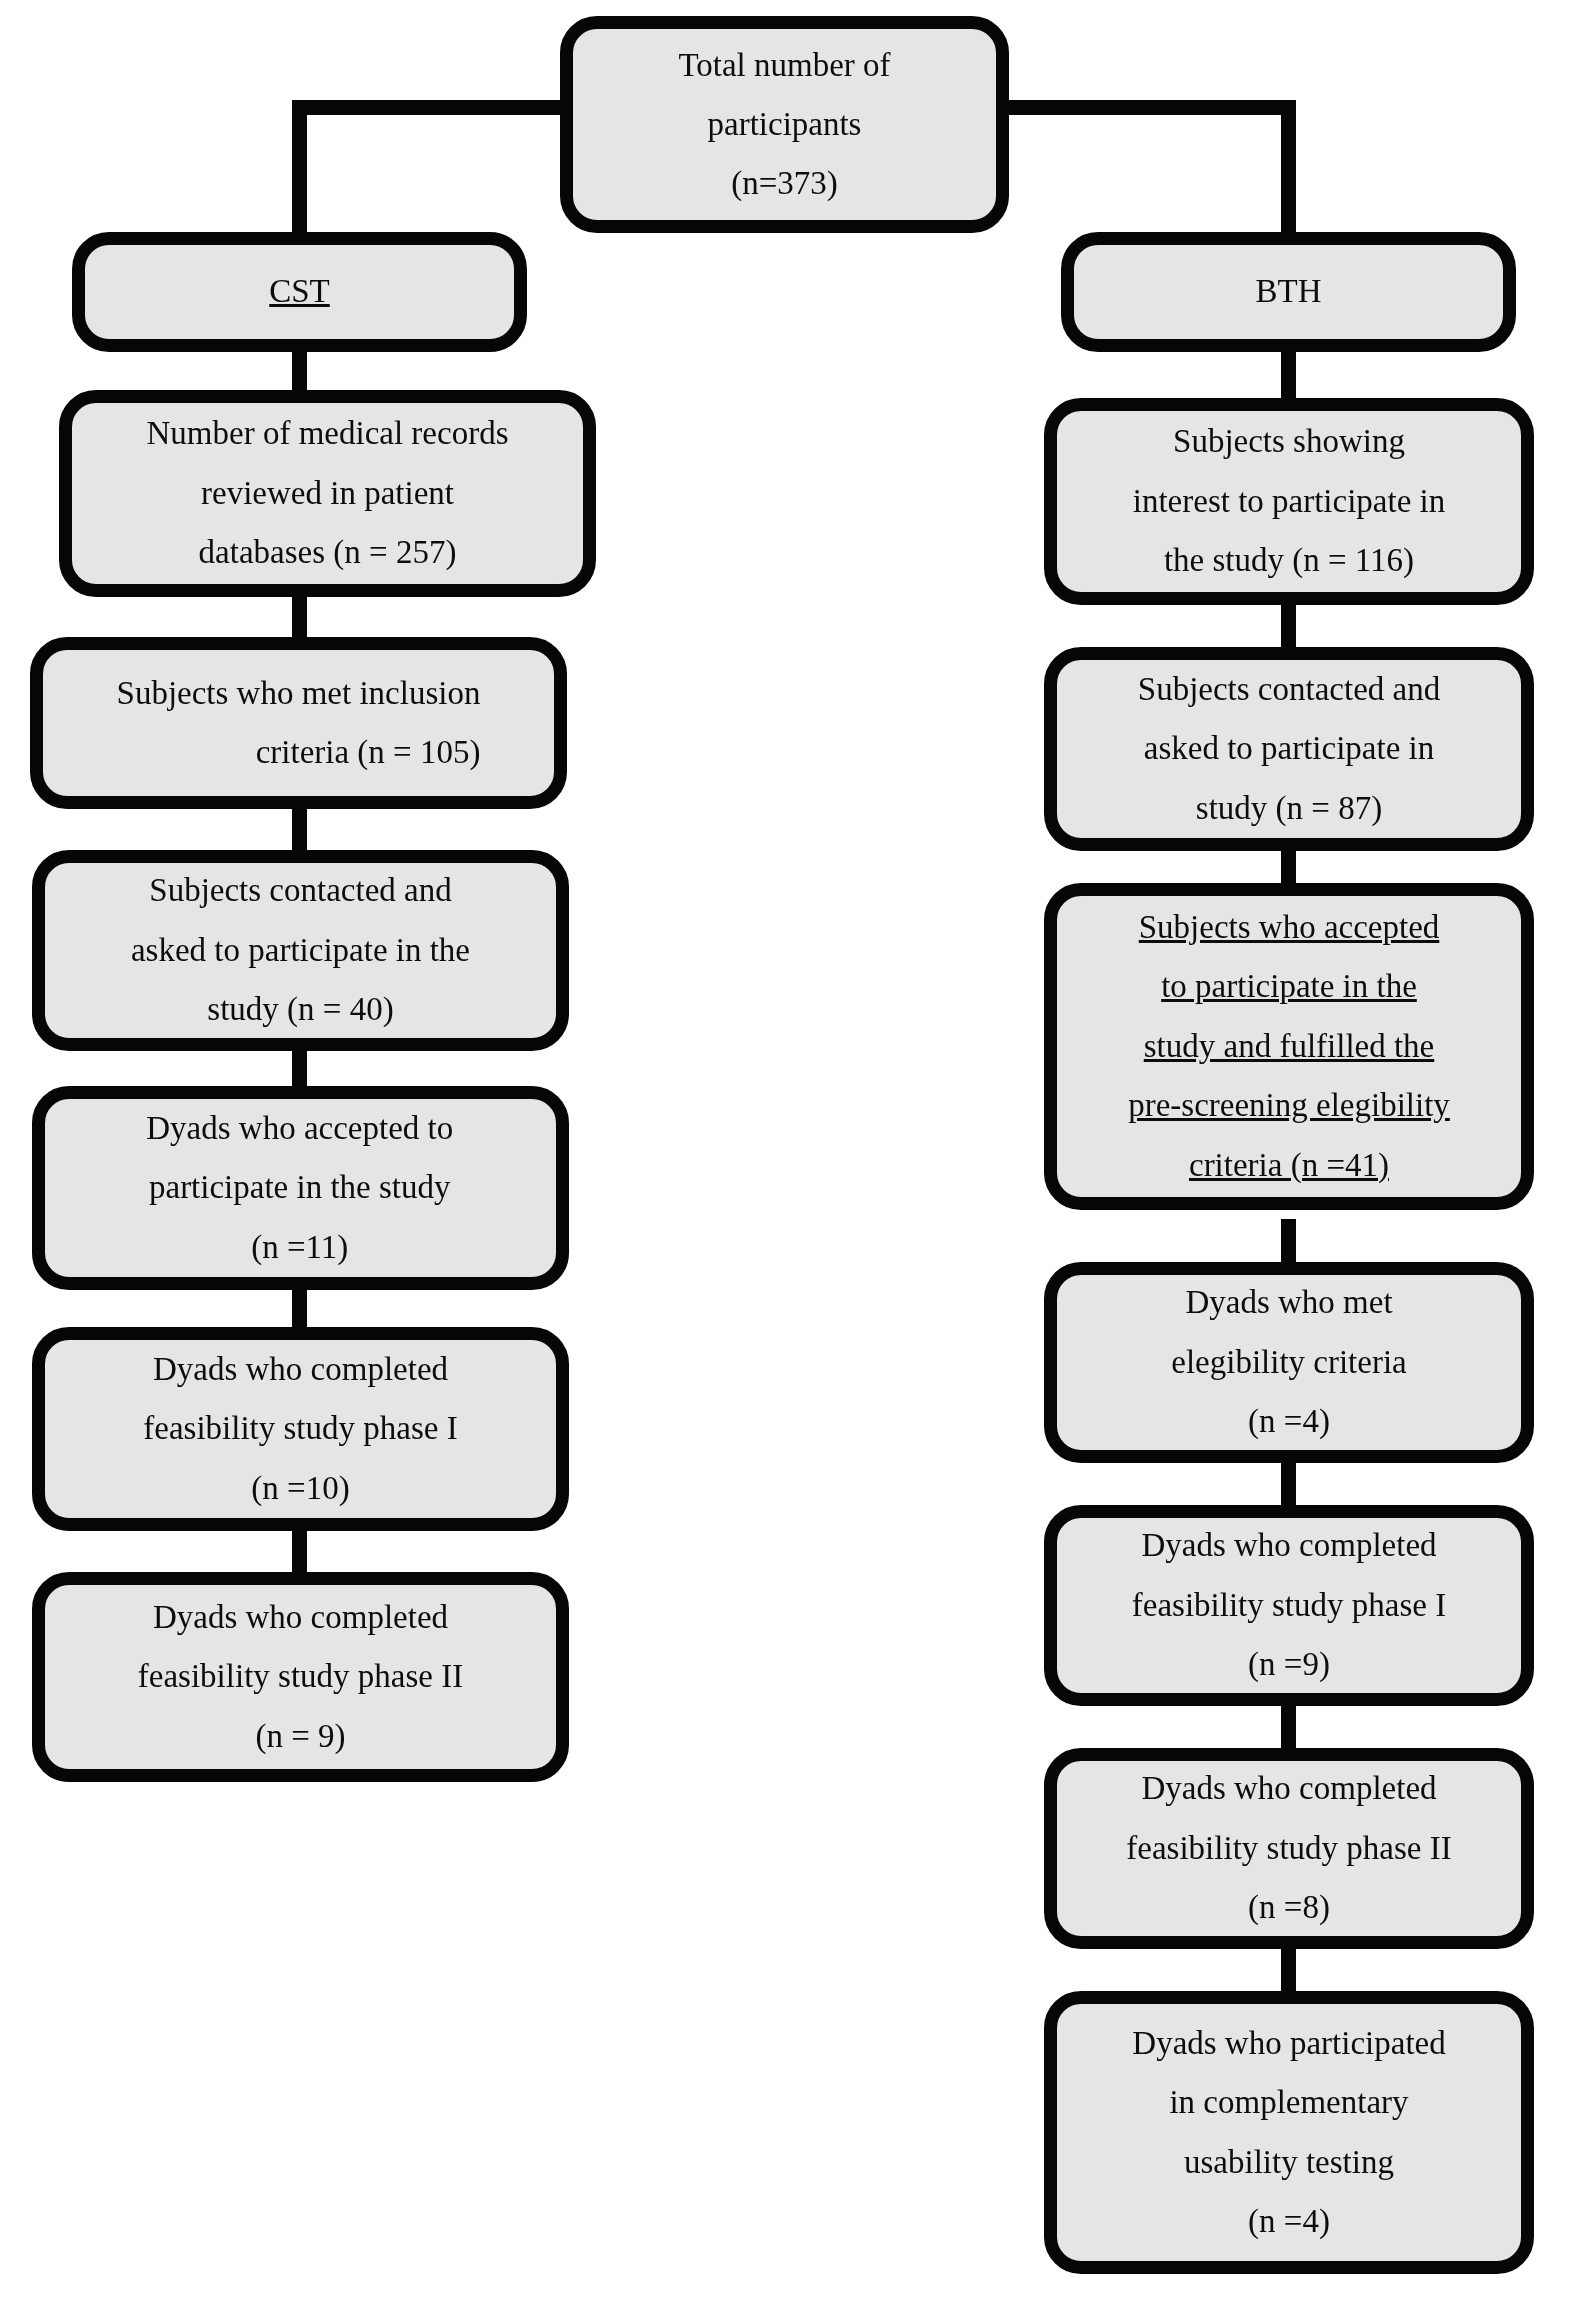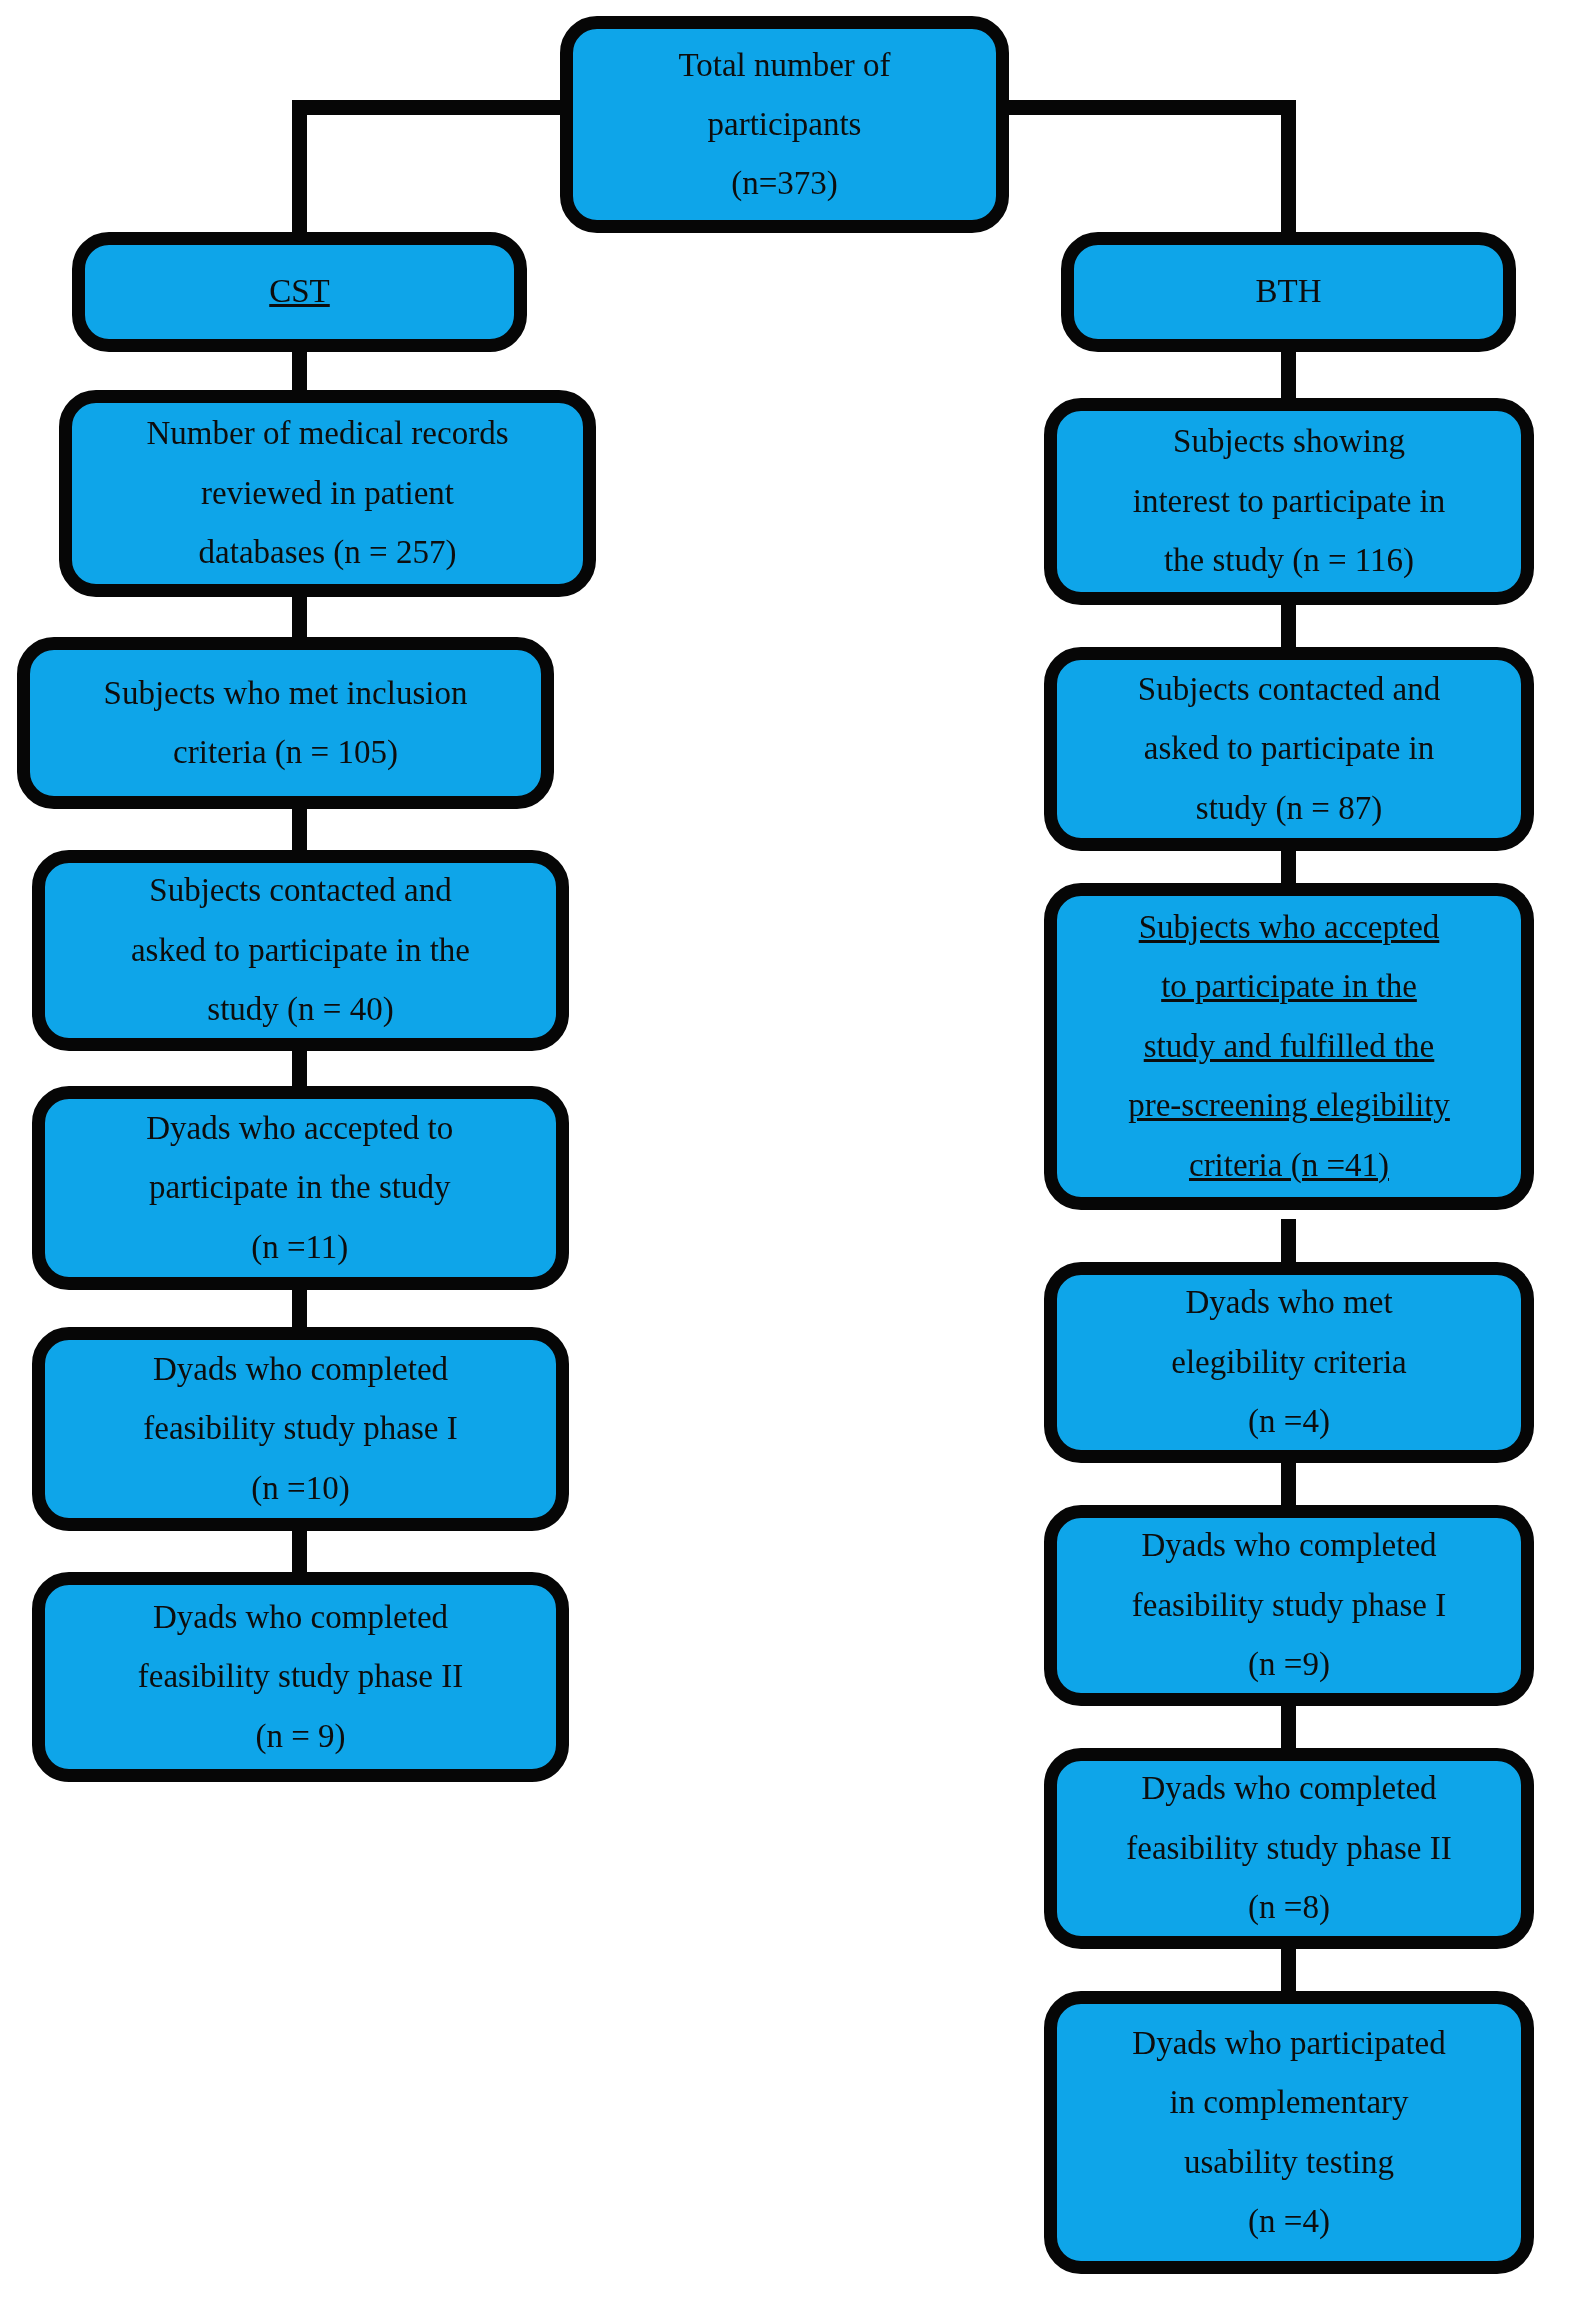--- a/index.html
+++ b/index.html
@@ -11,21 +11,21 @@
     position: relative;
     width: 1582px;
     height: 2319px;
     background: #ffffff;
     overflow: hidden;
     font-family: "Liberation Serif", serif;
   }
   .box {
     position: absolute;
     box-sizing: border-box;
-    background: #0ea5e9;
+    background: #e5e5e5;
     border: 13.4px solid #060606;
     border-radius: 37px;
     display: flex;
     align-items: center;
     justify-content: center;
     text-align: center;
     white-space: pre-line;
     font-size: 33px;
     line-height: 1.8;
     color: #0d0d0d;
@@ -42,21 +42,21 @@
   .box-root   { left: 560px;  top: 16.3px;   width: 449px; height: 217px; }
   .conn-hbar  { left: 294px;  top: 100px;  width: 1002px; height: 15px; }
   .conn-vl0   { left: 292px;  top: 100px;  width: 15px;  height: 135px; }
   .conn-vr0   { left: 1281px; top: 100px;  width: 15px;  height: 135px; }
 
   
   .box-cst-h  { left: 72px; top: 232px;  width: 455px; height: 120px; text-decoration: underline; }
   .conn-l1    { left: 292px; top: 350px;  width: 15px; height: 41px; }
   .box-l1     { left: 32px;  top: 390px;  width: 537px; height: 207px; margin-left: 27px; }
   .conn-l2    { left: 292px; top: 595px; width: 15px; height: 43px; }
-  .box-l2     { left: 17px;  top: 637px; width: 537px; height: 172px; }
+  .box-l2     { left: 30px;  top: 637px; width: 537px; height: 172px; text-align: right; }
   .conn-l3    { left: 292px; top: 808px; width: 15px; height: 43px; }
   .box-l3     { left: 32px;  top: 850px; width: 537px; height: 201px; }
   .conn-l4    { left: 292px; top: 1050px; width: 15px; height: 37px; }
   .box-l4     { left: 32px;  top: 1086px; width: 537px; height: 204px; padding-left: 9px; }
   .conn-l5    { left: 292px; top: 1289px; width: 15px; height: 38px; }
   .box-l5     { left: 32px;  top: 1327px; width: 537px; height: 204px; }
   .conn-l6    { left: 292px; top: 1530px; width: 15px; height: 43px; }
   .box-l6     { left: 32px;  top: 1572px; width: 537px; height: 210px; }
 
   

